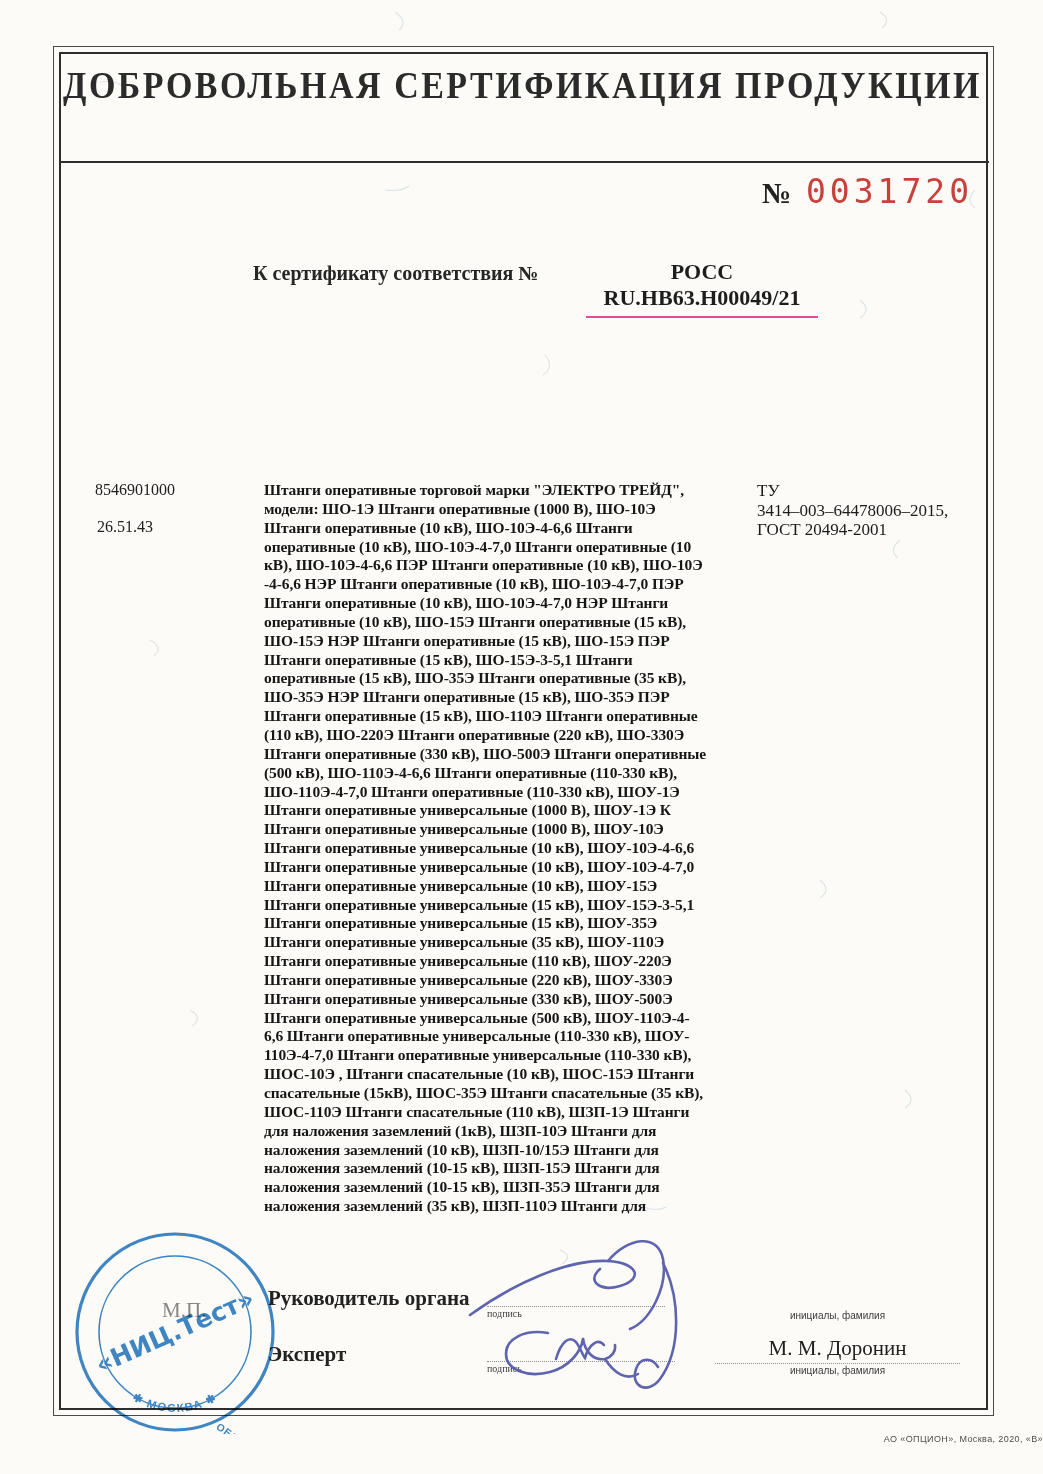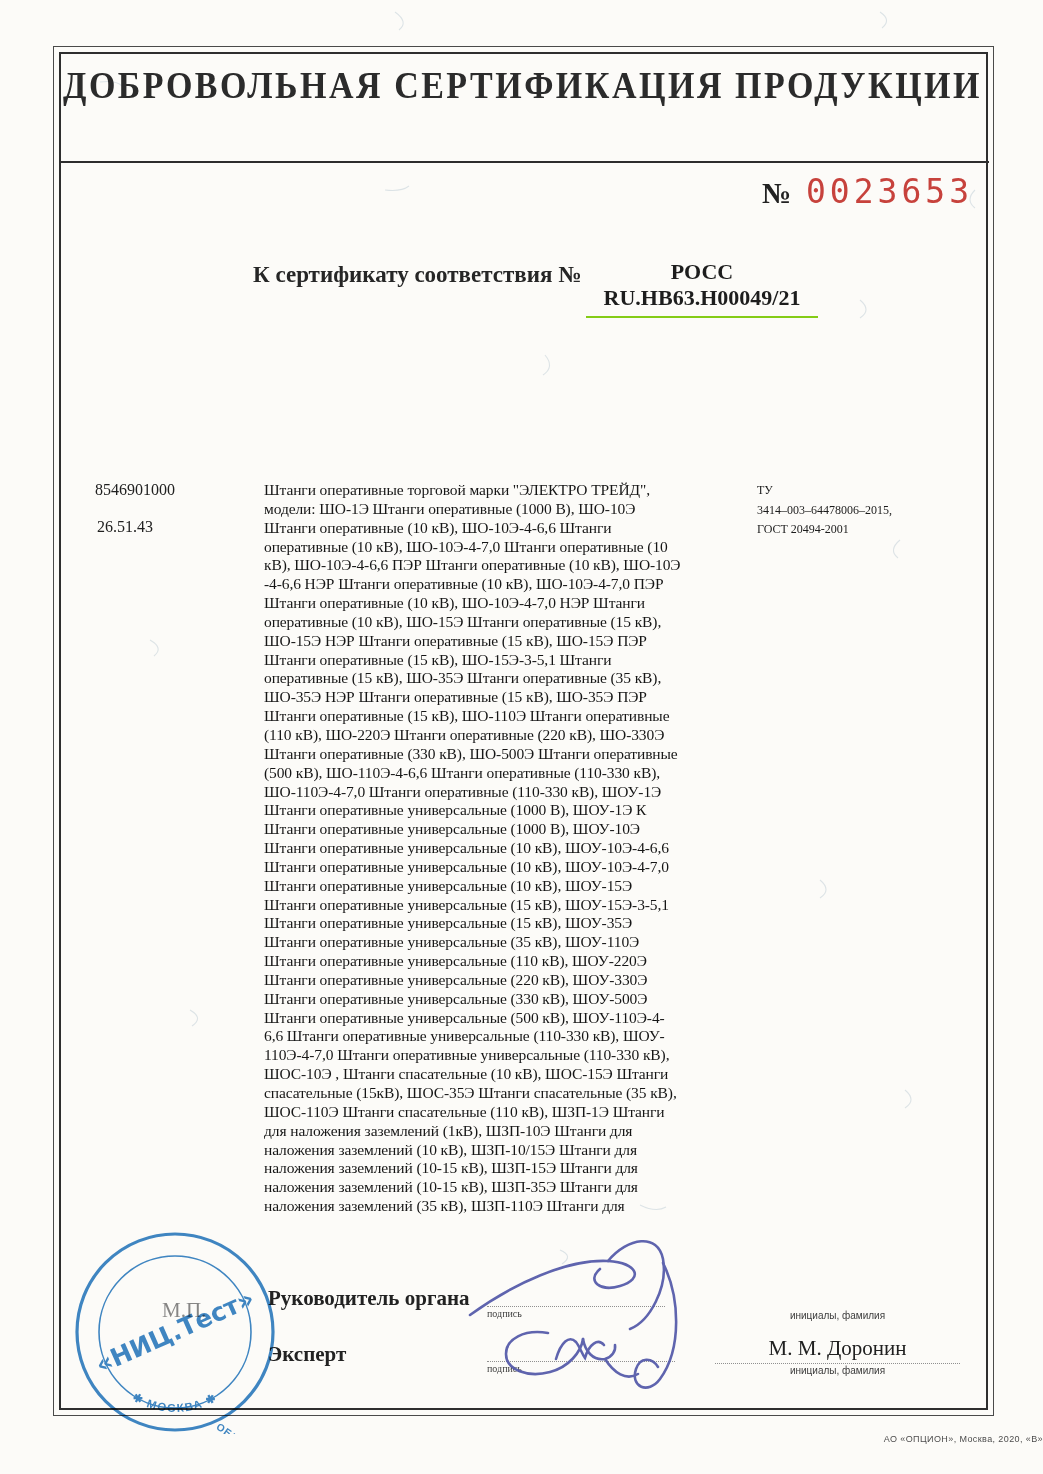--- a/index.html
+++ b/index.html
@@ -10,28 +10,28 @@
   .frame-inner{position:absolute;left:5px;top:5px;right:5px;bottom:5px;border:2.6px solid #2e2e2e;}
   .header-title{position:absolute;left:55px;right:53px;top:64px;text-align:center;
         font-weight:bold;font-size:34px;letter-spacing:2.5px;color:#2b2b2b;
         transform:scaleY(1.14);transform-origin:top center;}
   .header-divider{position:absolute;left:61px;top:161px;width:928px;height:2.4px;background:#2d2d2d;}
   .doc-number-label{position:absolute;left:762px;top:177px;font-size:29px;font-weight:bold;color:#222;}
   .doc-number-value{position:absolute;left:806px;top:172px;font-family:"DejaVu Sans Mono",monospace;
         font-size:33px;letter-spacing:4px;color:#c7423c;}
   .appendix-title{position:absolute;left:0;right:80px;top:203px;text-align:center;
         font-weight:bold;font-size:38px;letter-spacing:3px;color:#2e2e2e;}
-  .cert-label{position:absolute;left:253px;top:262px;font-size:23px;font-weight:bold;color:#262626;}
+  .cert-label{position:absolute;left:253px;top:262px;font-size:20px;font-weight:bold;color:#262626;}
   .cert-number{position:absolute;left:586px;top:259px;width:232px;text-align:center;
-        font-size:22px;font-weight:bold;color:#1d1d1d;border-bottom:2px solid #84cc16;padding-bottom:5px;}
+        font-size:22px;font-weight:bold;color:#1d1d1d;border-bottom:2px solid #ec4899;padding-bottom:5px;}
   .hs-code{position:absolute;left:95px;top:481px;font-size:16px;color:#202020;}
   .okpd-code{position:absolute;left:97px;top:518px;font-size:16px;color:#202020;}
   .product-text{position:absolute;left:264px;top:481px;width:516px;font-size:15.5px;
-        line-height:18.85px;letter-spacing:-0.1px;white-space:pre-line;color:#161616;}
-  .standards{position:absolute;left:757px;top:481px;width:215px;font-size:12px;
+        line-height:18.85px;letter-spacing:-0.1px;white-space:pre-line;color:#161616;font-weight:bold;}
+  .standards{position:absolute;left:757px;top:481px;width:215px;font-size:17px;
         line-height:19.5px;white-space:pre-line;color:#1b1b1b;}
   .role-label{position:absolute;left:268px;font-size:21px;font-weight:bold;color:#222;}
   .sig-line{position:absolute;border-bottom:1.5px dotted #909090;}
   .sig-caption{position:absolute;font-family:Liberation Serif, serif;font-size:10px;
         color:#3c3c3c;text-align:left;}
   .name-value{position:absolute;left:715px;width:245px;text-align:center;font-size:21px;
         color:#202020;border-bottom:1.5px dotted #909090;padding-bottom:2px;}
   .name-caption{position:absolute;left:715px;width:245px;text-align:center;
         font-family:"Liberation Sans",sans-serif;font-size:10px;color:#3c3c3c;}
   .mp-note{position:absolute;left:162px;top:1298px;font-size:21px;color:rgba(55,55,55,.6);z-index:1;}
@@ -67,21 +67,21 @@
   </svg>
 
   <div class="frame-outer">
     <div class="frame-inner"></div>
   </div>
 
   <div class="header-title">ДОБРОВОЛЬНАЯ СЕРТИФИКАЦИЯ ПРОДУКЦИИ</div>
   <div class="header-divider"></div>
 
   <div class="doc-number-label">№</div>
-  <div class="doc-number-value">0023653</div>
+  <div class="doc-number-value">0031720</div>
 
   <div class="cert-label">К сертификату соответствия №</div>
   <div class="cert-number">РОСС RU.НВ63.Н00049/21</div>
 
   <div class="hs-code">8546901000</div>
   <div class="okpd-code">26.51.43</div>
   <div class="product-text">Штанги оперативные торговой марки "ЭЛЕКТРО ТРЕЙД",
 модели: ШО-1Э Штанги оперативные (1000 В), ШО-10Э
 Штанги оперативные (10 кВ), ШО-10Э-4-6,6 Штанги
 оперативные (10 кВ), ШО-10Э-4-7,0 Штанги оперативные (10

